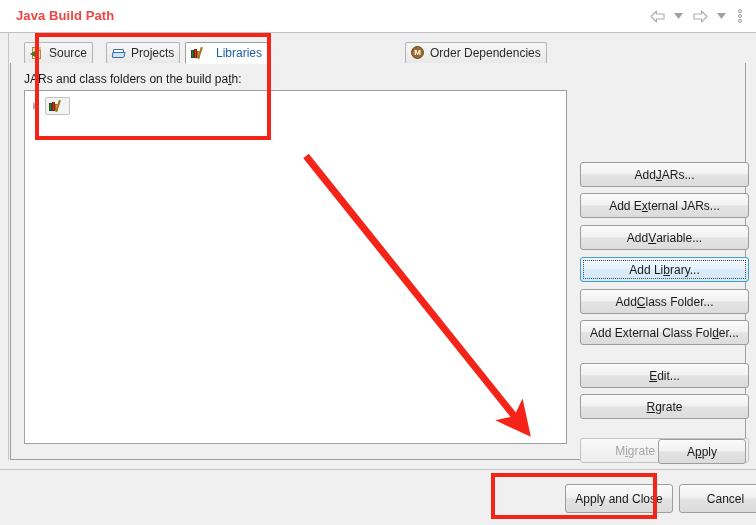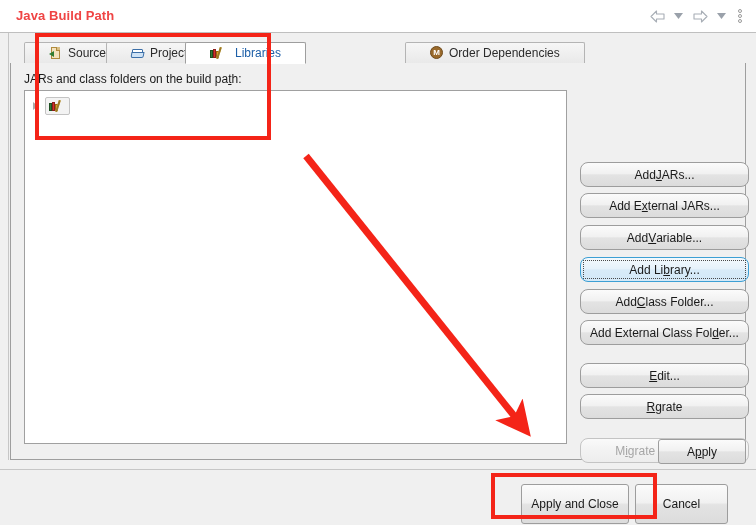--- a/index.html
+++ b/index.html
@@ -70,21 +70,21 @@
   .tabstrip {
     position: absolute;
     left: 10px; top: 42px;
     width: 736px; height: 22px;
   }
   .tab {
     position: absolute;
     top: 0; height: 22px;
     display: flex; align-items: center;
     gap: 5px;
-    padding: 0 24px;
+    padding: 0 5px;
     font-size: 12px;
     color: #2b2b2b;
     background: linear-gradient(to bottom, #f6f6f6 0%, #e9e9e9 100%);
     border: 1px solid #b4b4b4;
     border-bottom: 1px solid #9e9e9e;
     border-top-left-radius: 2px;
     border-top-right-radius: 2px;
     white-space: nowrap;
   }
   .tab.active {
@@ -235,21 +235,21 @@
   }
 
   
   .btn {
     position: absolute;
     left: 569px;
     width: 169px; height: 25px;
     font-size: 12px; color: #1a1a1a;
     background: linear-gradient(to bottom, #fbfbfb 0%, #f1f1f1 46%, #e3e3e3 52%, #dcdcdc 100%);
     border: 1px solid #9d9d9d;
-    border-radius: 8px;
+    border-radius: 3px;
     display: flex; align-items: center; justify-content: center;
     white-space: nowrap;
   }
   .btn u { text-decoration: underline; }
   .btn.focused {
     background: linear-gradient(to bottom, #f3f9fd 0%, #e6f2fb 46%, #d8ebf8 52%, #d3e8f7 100%);
     border: 1px solid #3c9fd4;
   }
   .btn.focused .fr {
     position: absolute;
@@ -278,25 +278,25 @@
     background: #c6c6c6;
   }
   .footer {
     position: absolute;
     left: 0; top: 470px; width: 756px; height: 55px;
     background: #f0f0f0;
   }
   .foot-btn {
     position: absolute;
     top: 484px;
-    height: 40px;
+    height: 29px;
     font-size: 12px; color: #1a1a1a;
     background: linear-gradient(to bottom, #fbfbfb 0%, #f1f1f1 46%, #e3e3e3 52%, #dcdcdc 100%);
     border: 1px solid #9d9d9d; border-radius: 3px;
-    display: flex; align-items: center; justify-content: center;
+    display: flex; align-items: center; justify-content: center; margin-left: 44px;
   }
   #btn-apply-close { left: 521px; width: 108px; }
   #btn-cancel { left: 635px; width: 93px; }
 
   
   .anno-rect {
     position: absolute;
     border: 4px solid #f42418;
     pointer-events: none;
     z-index: 50;

